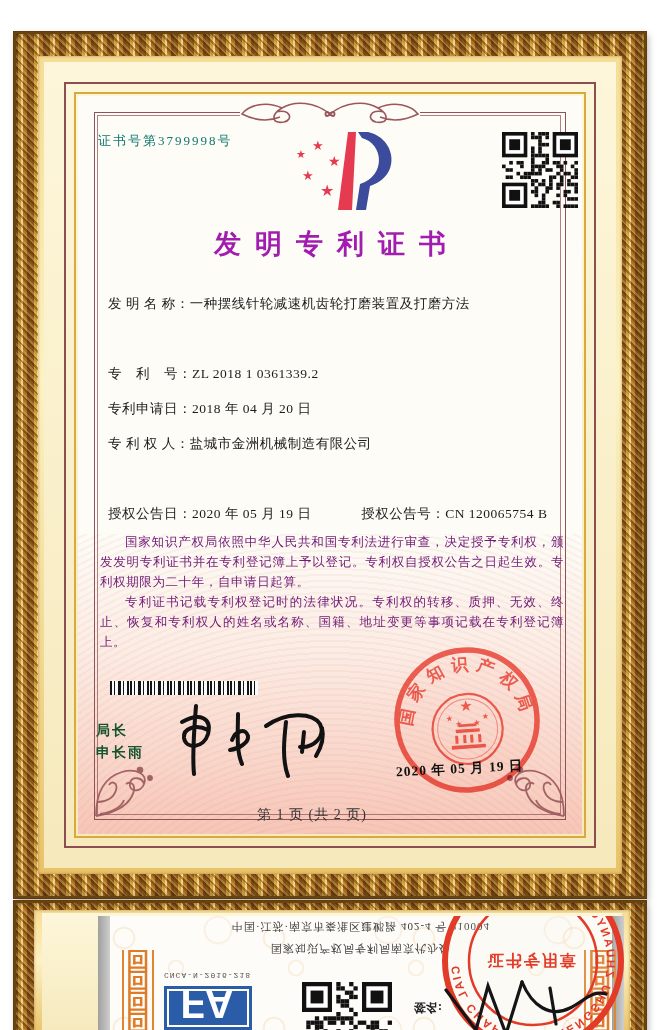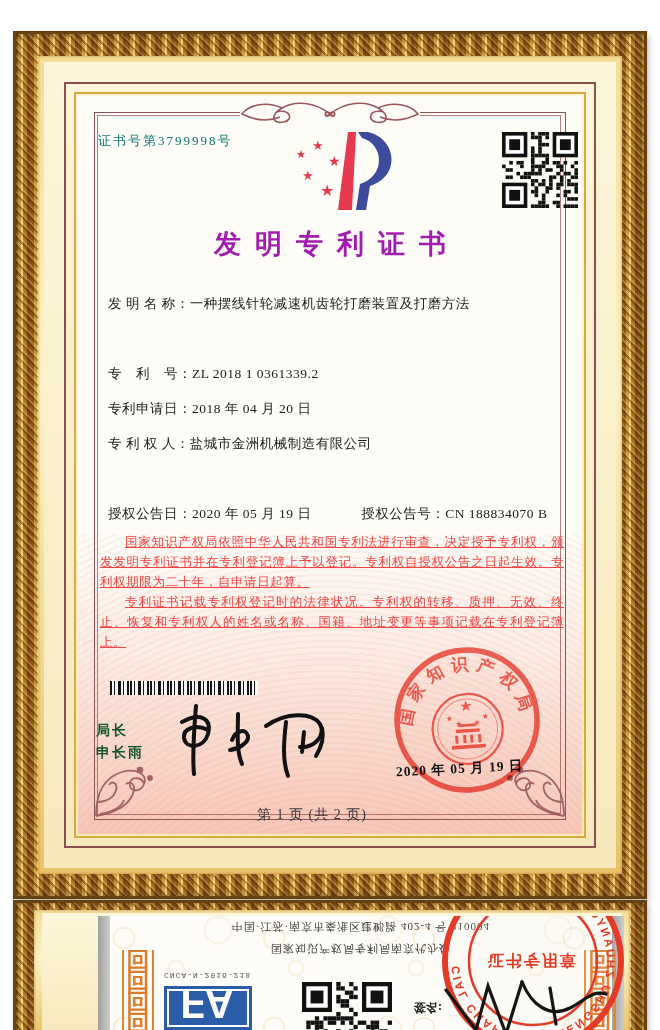--- a/index.html
+++ b/index.html
@@ -27,21 +27,21 @@
       repeating-radial-gradient(circle at 50% 170%, rgba(215,110,95,.07) 0 2px, transparent 2px 6px),
       linear-gradient(180deg, rgba(248,205,190,0) 0%, rgba(247,198,182,.30) 40%, rgba(245,180,162,.55) 78%, rgba(243,172,152,.68) 100%);}
   .inner-border-outer{border:1.5px solid #8f5357;}
   .inner-border-inner{border:1px solid rgba(150,88,92,.75);}
 
   .cert-no{font-size:13px;letter-spacing:2px;color:#0f766e;}
   .cert-title{width:504px;text-align:center;font-size:27px;font-weight:bold;color:#a21caf;
               letter-spacing:14px;text-indent:14px;}
   .row{font-size:13.5px;color:#1c1c1c;letter-spacing:.5px;white-space:nowrap;}
   .row .lbl{display:inline-block;}
-  .paras{width:464px;font-size:12.5px;line-height:20px;color:#ef4444;text-align:justify;letter-spacing:.6px;text-decoration:underline;}
+  .paras{width:464px;font-size:12.5px;line-height:20px;color:#701a75;text-align:justify;letter-spacing:.6px;}
   .paras p{margin:0;text-indent:2em;}
   .barcode{width:148px;height:14px;
     background:repeating-linear-gradient(90deg,#141414 0 2px,#fbfbfb 2px 4px,#141414 4px 5px,#fbfbfb 5px 8px,#141414 8px 11px,#fbfbfb 11px 13px,#141414 13px 14px,#fbfbfb 14px 17px,#141414 17px 19px,#fbfbfb 19px 20px);}
   .director{font-family:"Liberation Sans","DejaVu Sans",sans-serif;font-weight:600;font-size:14px;color:#14532d;letter-spacing:2px;}
   .seal-date{font-size:13.5px;font-weight:bold;color:#111;letter-spacing:1px;transform:rotate(-3deg);}
   .page-footer{width:504px;text-align:center;font-size:14px;color:#333;letter-spacing:1px;}
 
   
   .page2{background:#fdfcf8;overflow:hidden;
     background-image:
@@ -260,21 +260,21 @@
     </div>
     <div class="abs row" style="left:30px;top:304px;">
       <span class="lbl">专利申请日：</span><span>2018 年 04 月 20 日</span>
     </div>
     <div class="abs row" style="left:30px;top:339px;">
       <span class="lbl">专 利 权 人：</span><span>盐城市金洲机械制造有限公司</span>
     </div>
     <div class="abs row" style="left:30px;top:409px;">
       <span class="lbl">授权公告日：</span><span>2020 年 05 月 19 日</span>
       <span style="display:inline-block;width:42px;"></span>
-      <span class="lbl">授权公告号：</span><span>CN 188834070 B</span>
+      <span class="lbl">授权公告号：</span><span>CN 120065754 B</span>
     </div>
 
     <div class="abs paras" style="left:22px;top:436px;">
       <p>国家知识产权局依照中华人民共和国专利法进行审查，决定授予专利权，颁发发明专利证书并在专利登记簿上予以登记。专利权自授权公告之日起生效。专利权期限为二十年，自申请日起算。</p>
       <p>专利证书记载专利权登记时的法律状况。专利权的转移、质押、无效、终止、恢复和专利权人的姓名或名称、国籍、地址变更等事项记载在专利登记簿上。</p>
     </div>
 
     <div class="abs barcode" style="left:32px;top:585px;"></div>
 
     <div class="abs director" style="left:18px;top:626px;">局长</div>

